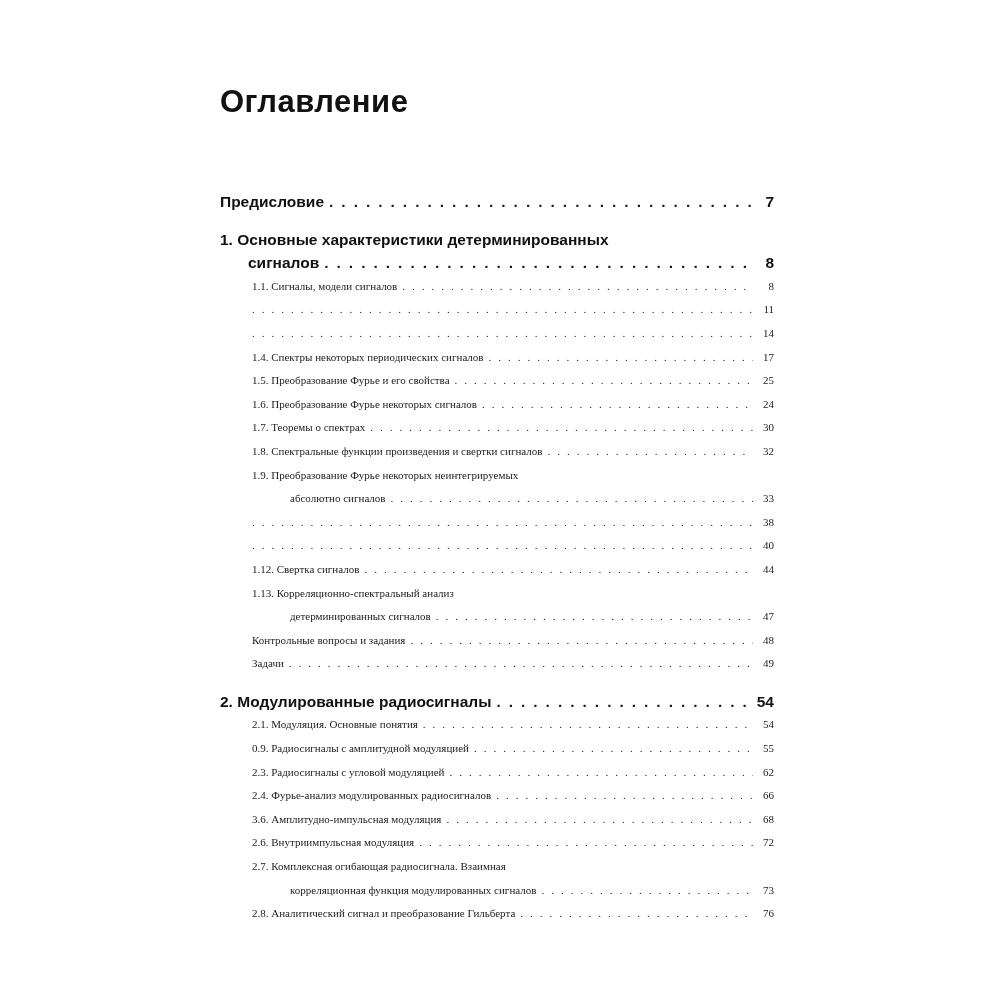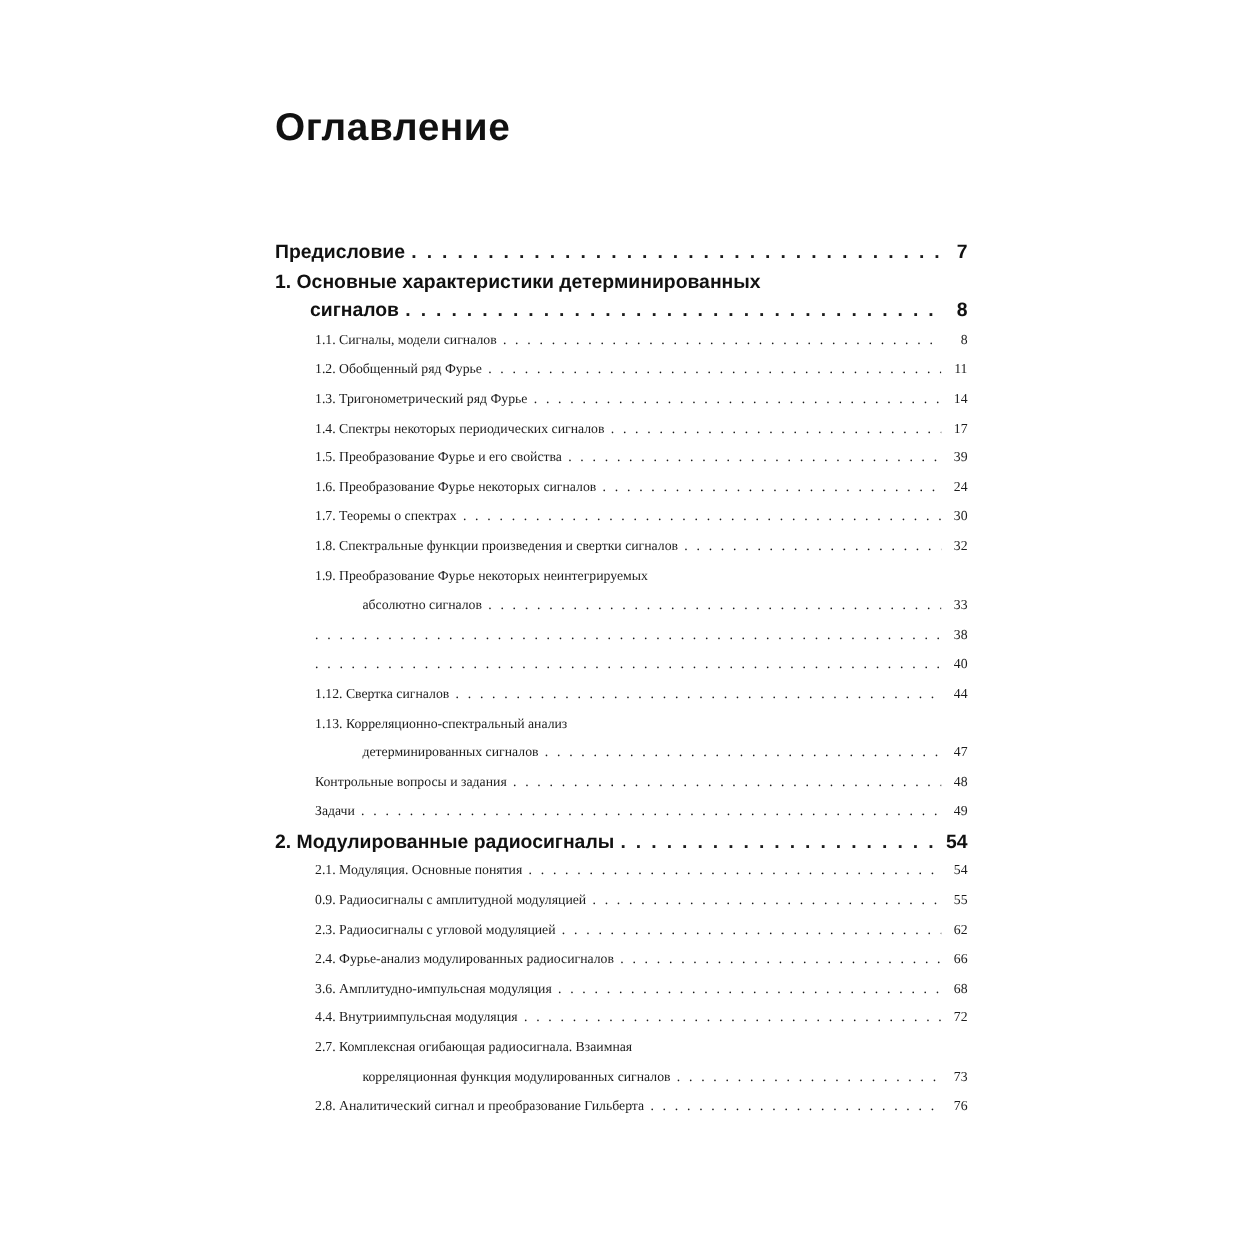--- a/index.html
+++ b/index.html
@@ -38,21 +38,21 @@
   .toc-entry {
     font-size: 11px;
   }
   .toc-entry.bold {
     font-family: "Liberation Sans", "DejaVu Sans", sans-serif;
     font-weight: 700;
     font-size: 15.5px;
     color: #111111;
   }
   .toc-entry.gap-before {
-    margin-top: 0;
+    margin-top: 14px;
   }
   .toc-entry.level-1 {
     padding-left: 32px;
   }
   .row-line {
     display: flex;
     align-items: flex-start;
     line-height: 23.6px;
     white-space: nowrap;
   }
@@ -106,47 +106,45 @@
         <div class="toc-entry level-1">
     <div class="row-line line1">
       <span class="entry-text">1.1. Сигналы, модели сигналов</span>
       <span class="dots">......................................................................................................................................................</span>
       <span class="page-num">8</span>
     </div>
 
   </div>
         <div class="toc-entry level-1">
     <div class="row-line line1">
-      <span class="entry-text">1.2. Обобщенный ряд Фурье</span>
       <span class="dots">......................................................................................................................................................</span>
       <span class="page-num">11</span>
     </div>
 
   </div>
         <div class="toc-entry level-1">
     <div class="row-line line1">
-      <span class="entry-text">1.3. Тригонометрический ряд Фурье</span>
       <span class="dots">......................................................................................................................................................</span>
       <span class="page-num">14</span>
     </div>
 
   </div>
         <div class="toc-entry level-1">
     <div class="row-line line1">
       <span class="entry-text">1.4. Спектры некоторых периодических сигналов</span>
       <span class="dots">......................................................................................................................................................</span>
       <span class="page-num">17</span>
     </div>
 
   </div>
         <div class="toc-entry level-1">
     <div class="row-line line1">
       <span class="entry-text">1.5. Преобразование Фурье и его свойства</span>
       <span class="dots">......................................................................................................................................................</span>
-      <span class="page-num">39</span>
+      <span class="page-num">25</span>
     </div>
 
   </div>
         <div class="toc-entry level-1">
     <div class="row-line line1">
       <span class="entry-text">1.6. Преобразование Фурье некоторых сигналов</span>
       <span class="dots">......................................................................................................................................................</span>
       <span class="page-num">24</span>
     </div>
 
@@ -270,21 +268,21 @@
         <div class="toc-entry level-1">
     <div class="row-line line1">
       <span class="entry-text">3.6. Амплитудно-импульсная модуляция</span>
       <span class="dots">......................................................................................................................................................</span>
       <span class="page-num">68</span>
     </div>
 
   </div>
         <div class="toc-entry level-1">
     <div class="row-line line1">
-      <span class="entry-text">4.4. Внутриимпульсная модуляция</span>
+      <span class="entry-text">2.6. Внутриимпульсная модуляция</span>
       <span class="dots">......................................................................................................................................................</span>
       <span class="page-num">72</span>
     </div>
 
   </div>
         <div class="toc-entry level-1">
     <div class="row-line line1">
       <span class="entry-text">2.7. Комплексная огибающая радиосигнала. Взаимная</span>
 
     </div>

